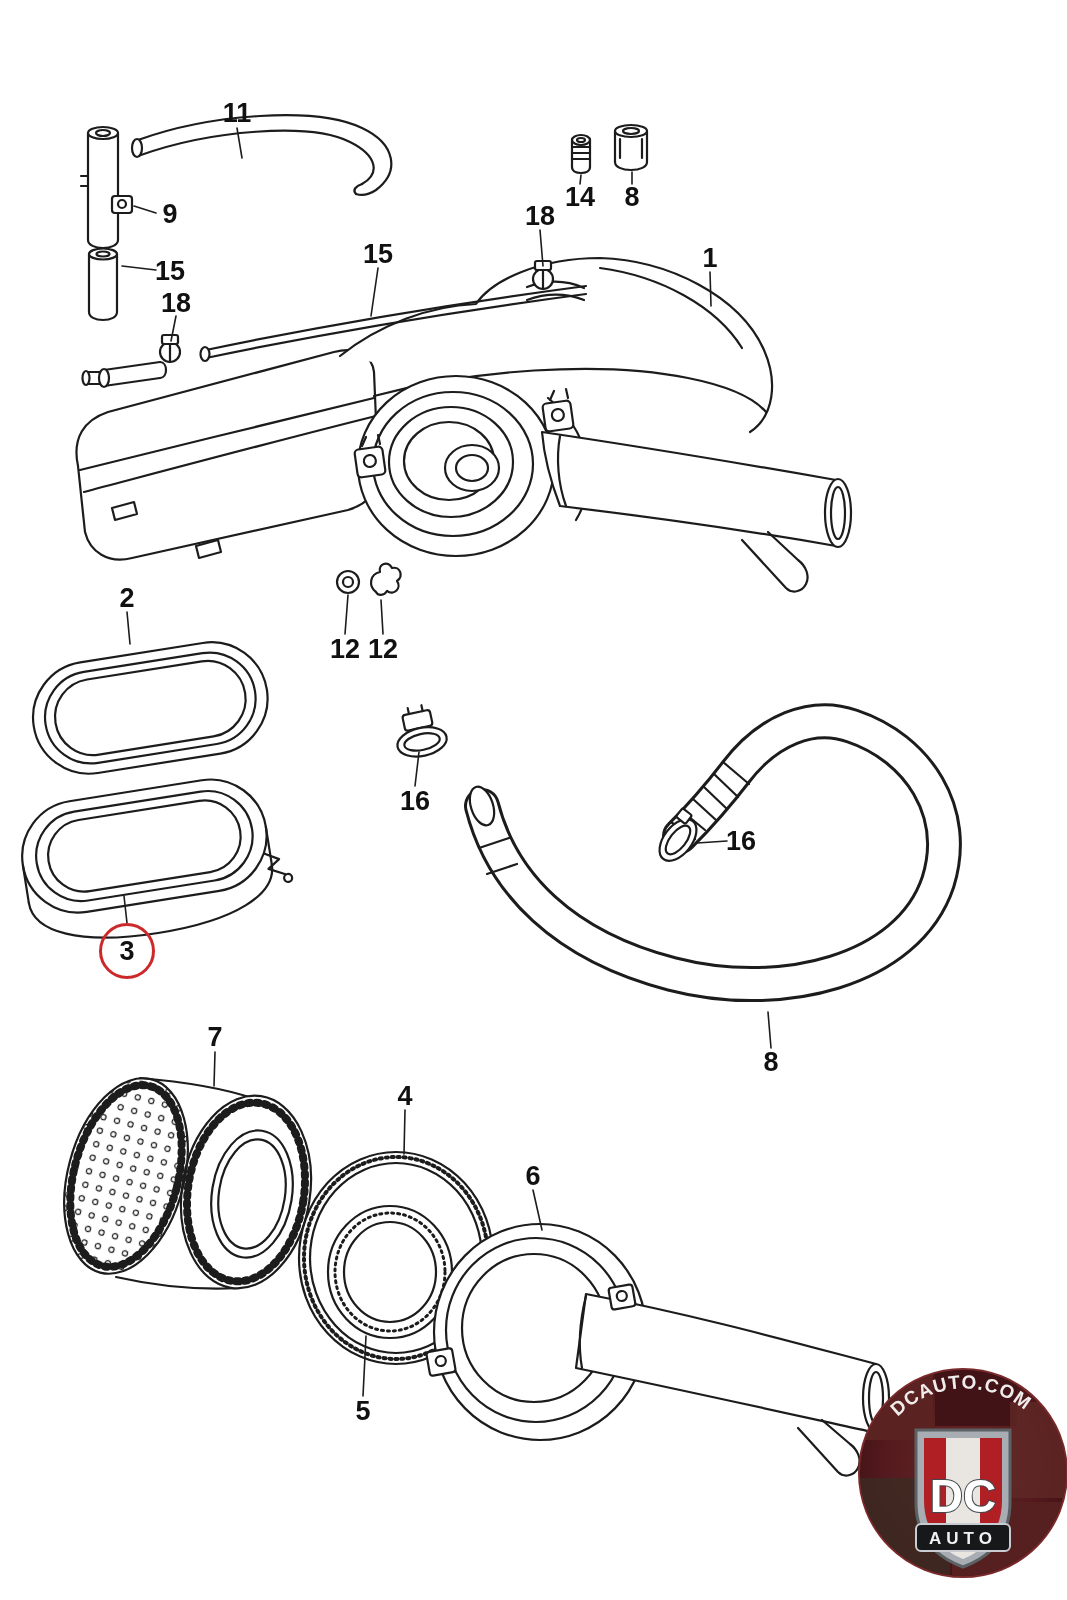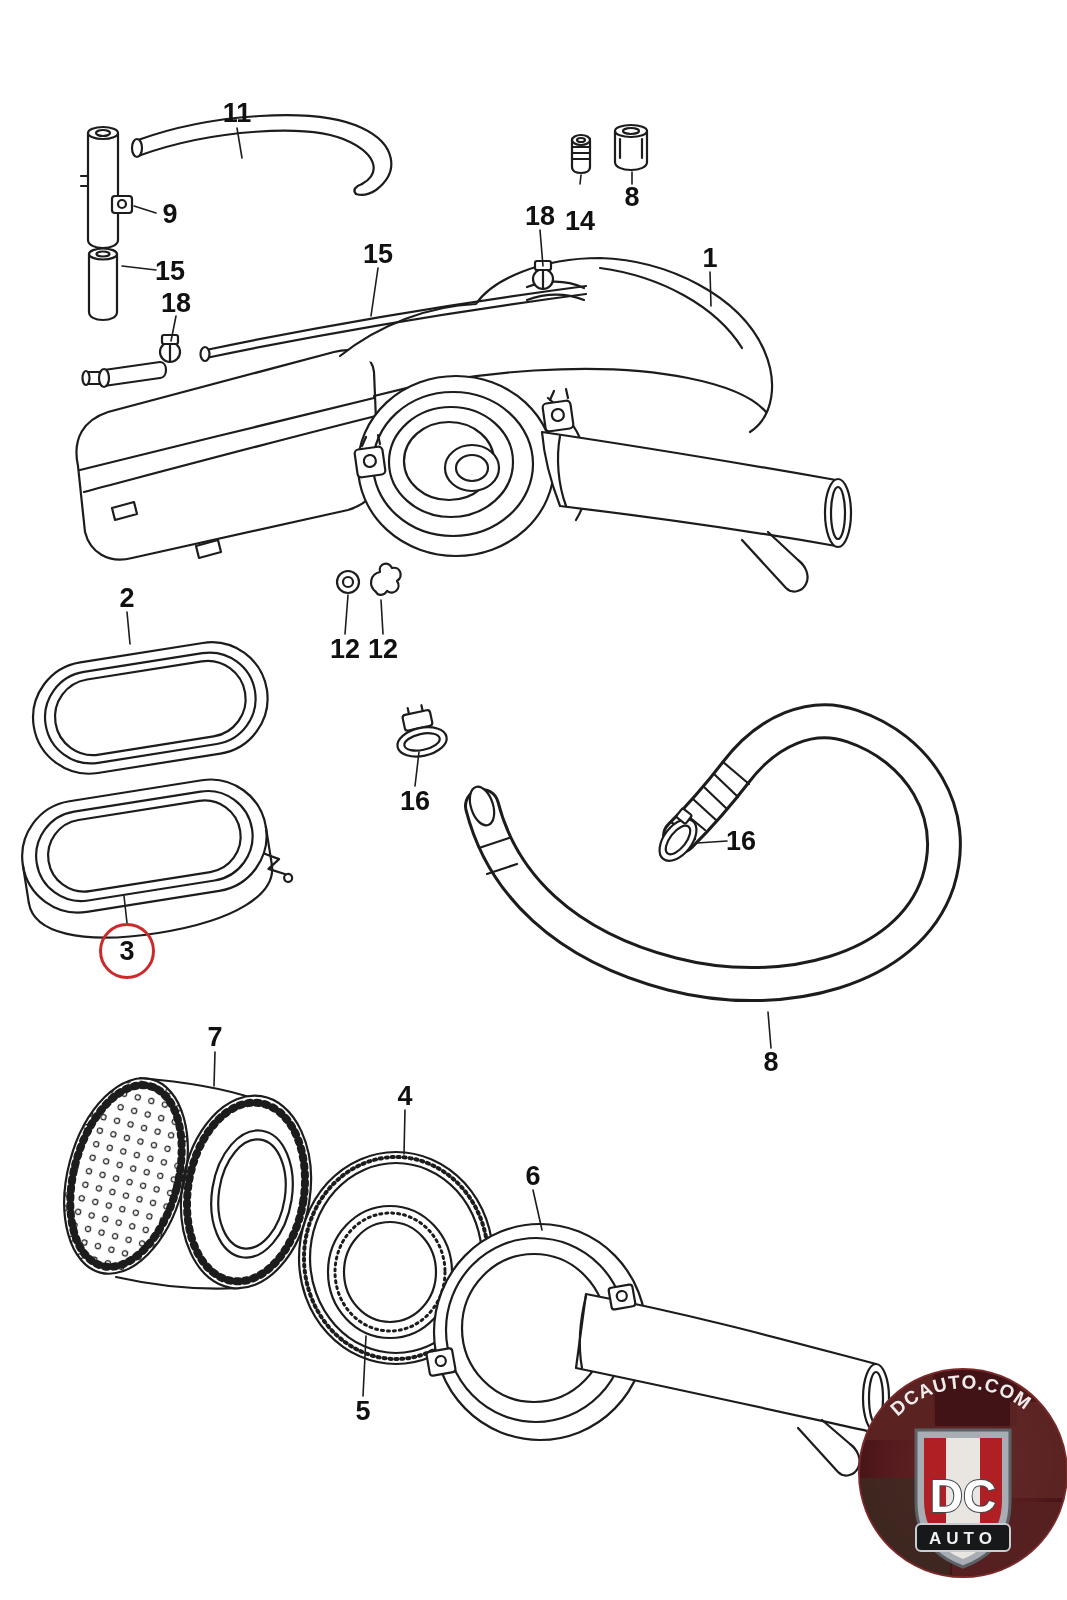--- a/index.html
+++ b/index.html
@@ -289,21 +289,21 @@
     </g>
   </svg>
 
   <div style="position:absolute;inset:0;">
       <div class="callout" style="left: 237px; top: 113px;">11</div>
       <div class="callout" style="left: 170px; top: 214px;">9</div>
       <div class="callout" style="left: 170px; top: 271px;">15</div>
       <div class="callout" style="left: 176px; top: 303px;">18</div>
       <div class="callout" style="left: 378px; top: 254px;">15</div>
       <div class="callout" style="left: 540px; top: 216px;">18</div>
-      <div class="callout" style="left: 580px; top: 197px; margin-top: 24px;">14</div>
+      <div class="callout" style="left: 580px; top: 197px;">14</div>
       <div class="callout" style="left: 632px; top: 197px;">8</div>
       <div class="callout" style="left: 710px; top: 258px;">1</div>
       <div class="callout" style="left: 127px; top: 598px;">2</div>
       <div class="callout" style="left: 345px; top: 649px;">12</div>
       <div class="callout" style="left: 383px; top: 649px;">12</div>
       <div class="callout highlighted" style="left: 127px; top: 951px;">3</div>
       <div class="callout" style="left: 415px; top: 801px;">16</div>
       <div class="callout" style="left: 741px; top: 841px;">16</div>
       <div class="callout" style="left: 771px; top: 1062px;">8</div>
       <div class="callout" style="left: 215px; top: 1037px;">7</div>

